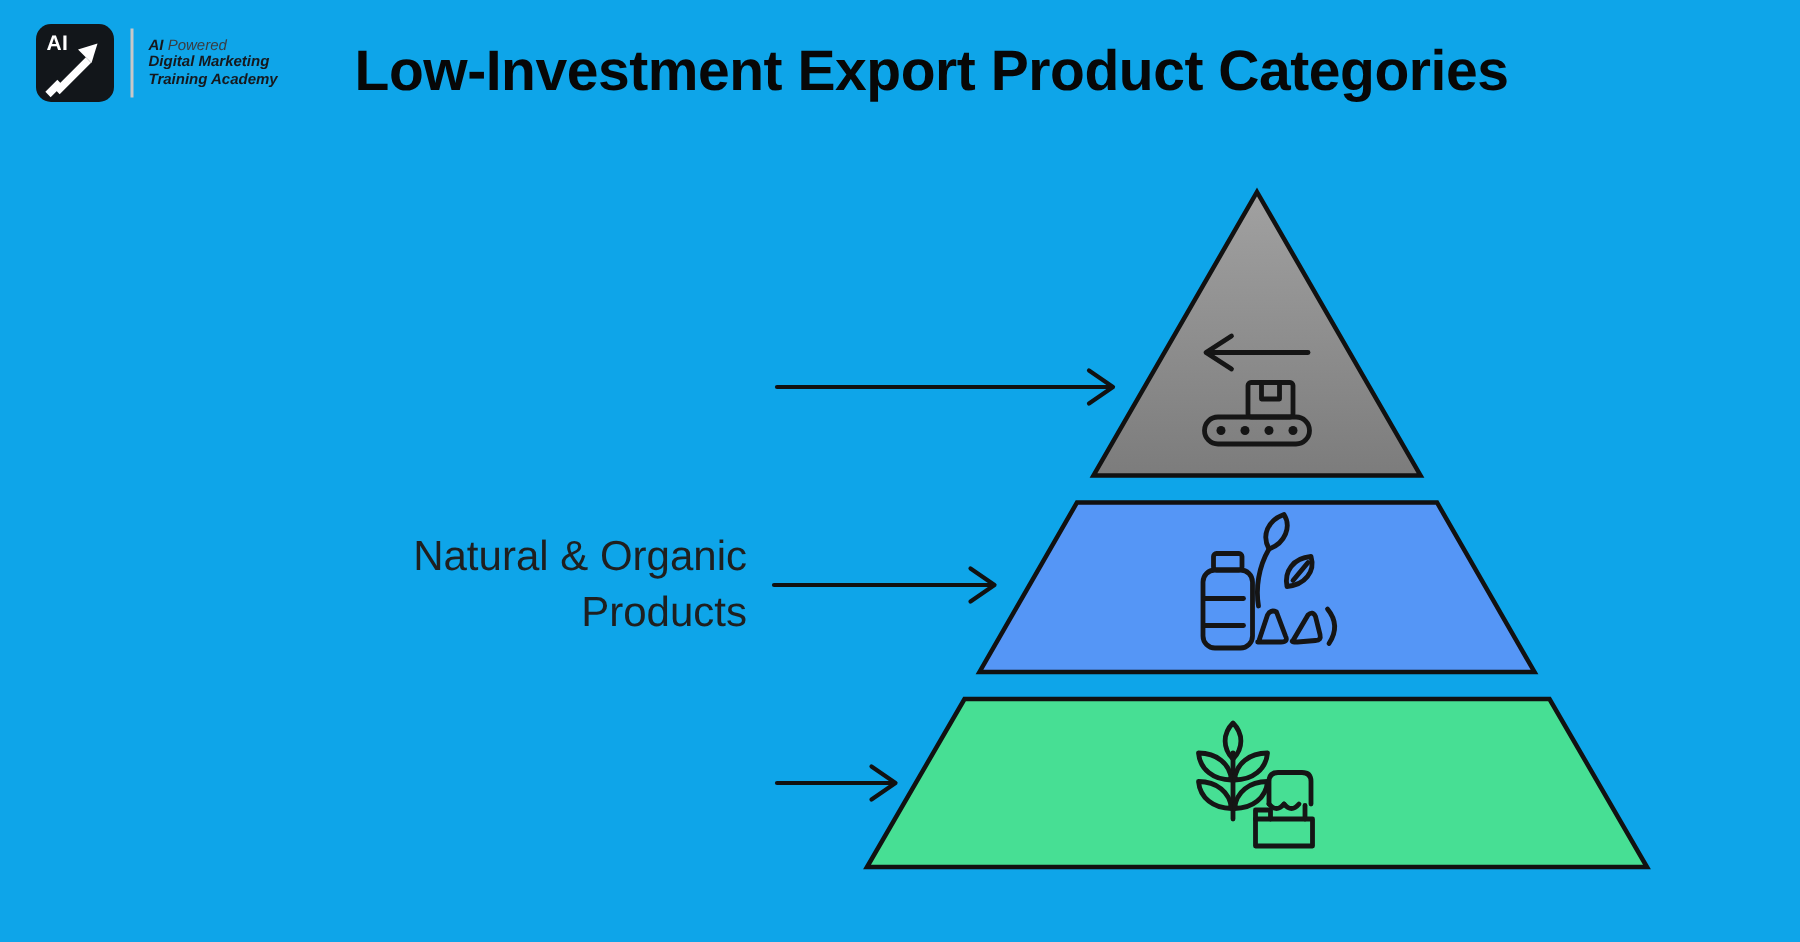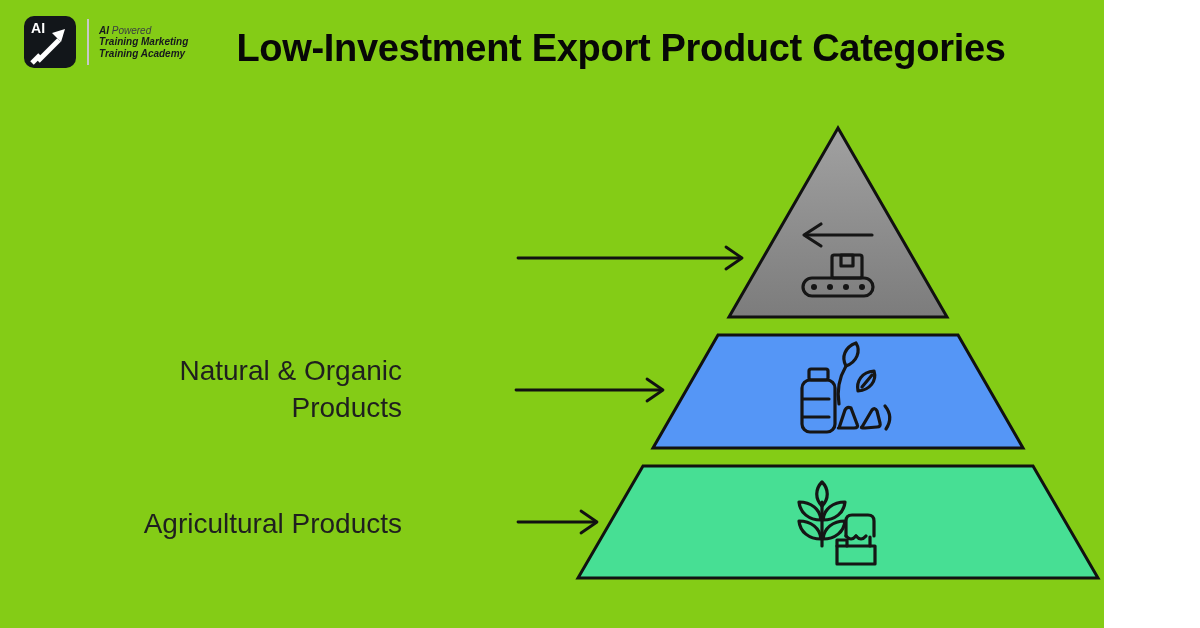--- a/index.html
+++ b/index.html
@@ -1,17 +1,17 @@
 <!DOCTYPE html>
 <html><head>
 <meta charset="utf-8">
 <style>
   html,body{margin:0;padding:0;background:#ffffff;}
   .canvas{
-    position:relative;width:1104px;height:628px;background:#84cc16;
+    position:relative;width:1200px;height:628px;background:#0ea5e9;
     font-family:"Liberation Sans",sans-serif;overflow:hidden;
   }
 
   
   .logo{position:absolute;top:16px;left:24px;display:flex;align-items:center;}
   .logo-badge{
     position:relative;width:52px;height:52px;background:#12161a;border-radius:10px;
     flex:0 0 auto;
   }
   .logo-ai{
@@ -52,21 +52,21 @@
       <svg width="52" height="52" viewBox="0 0 52 52">
         <line x1="8" y1="47" x2="16" y2="39" stroke="#ffffff" stroke-width="5"></line>
         <line x1="14" y1="45" x2="35" y2="24" stroke="#ffffff" stroke-width="5"></line>
         <polygon points="41,13 37,26 28,17" fill="#ffffff"></polygon>
       </svg>
       <span class="logo-ai">AI</span>
     </div>
     <div class="logo-divider"></div>
     <div class="logo-text">
       <div><b>AI</b><span class="light"> Powered</span></div>
-      <div class="bold">Training Marketing</div>
+      <div class="bold">Digital Marketing</div>
       <div class="bold">Training Academy</div>
     </div>
   </div>
 
   <h1 class="title">Low-Investment Export Product Categories</h1>
 
   <svg class="diagram" viewBox="0 0 1200 628">
     <defs>
       <linearGradient id="grayGrad" x1="0" y1="0" x2="0" y2="1">
         <stop offset="0%" stop-color="#a1a1a1"></stop>
@@ -134,17 +134,14 @@
       <path d="M870 537 V546"></path>
       <rect x="837" y="546" width="38" height="18"></rect>
       <path d="M837 546 V540 H847 V546"></path>
     </g>
   </svg>
 
   <div class="tier-label" id="label-natural">
     <div>Natural &amp; Organic</div>
     <div>Products</div>
   </div>
-  <div class="tier-label" id="label-agricultural">
-    <span>Agricultural Products</span>
-  </div>
 
 </div>
 
 </body></html>

